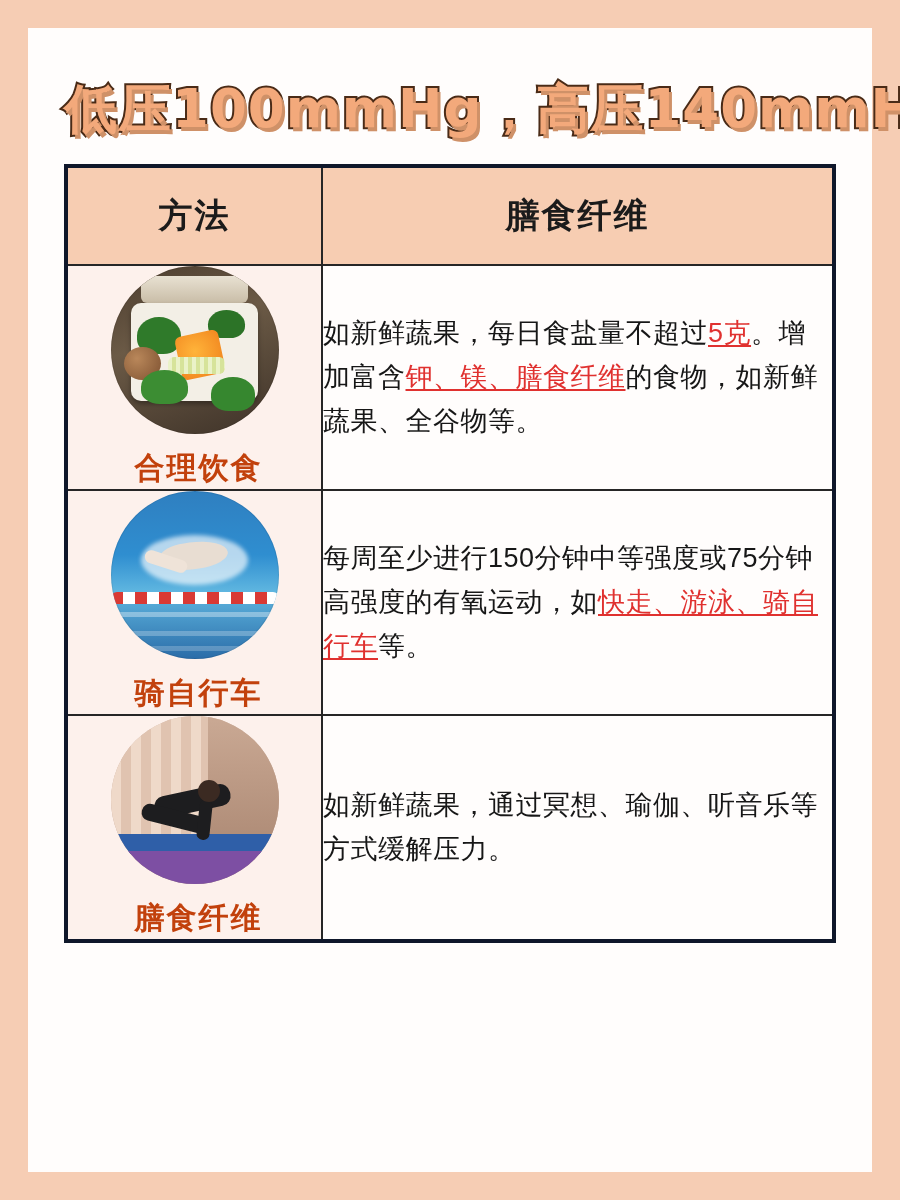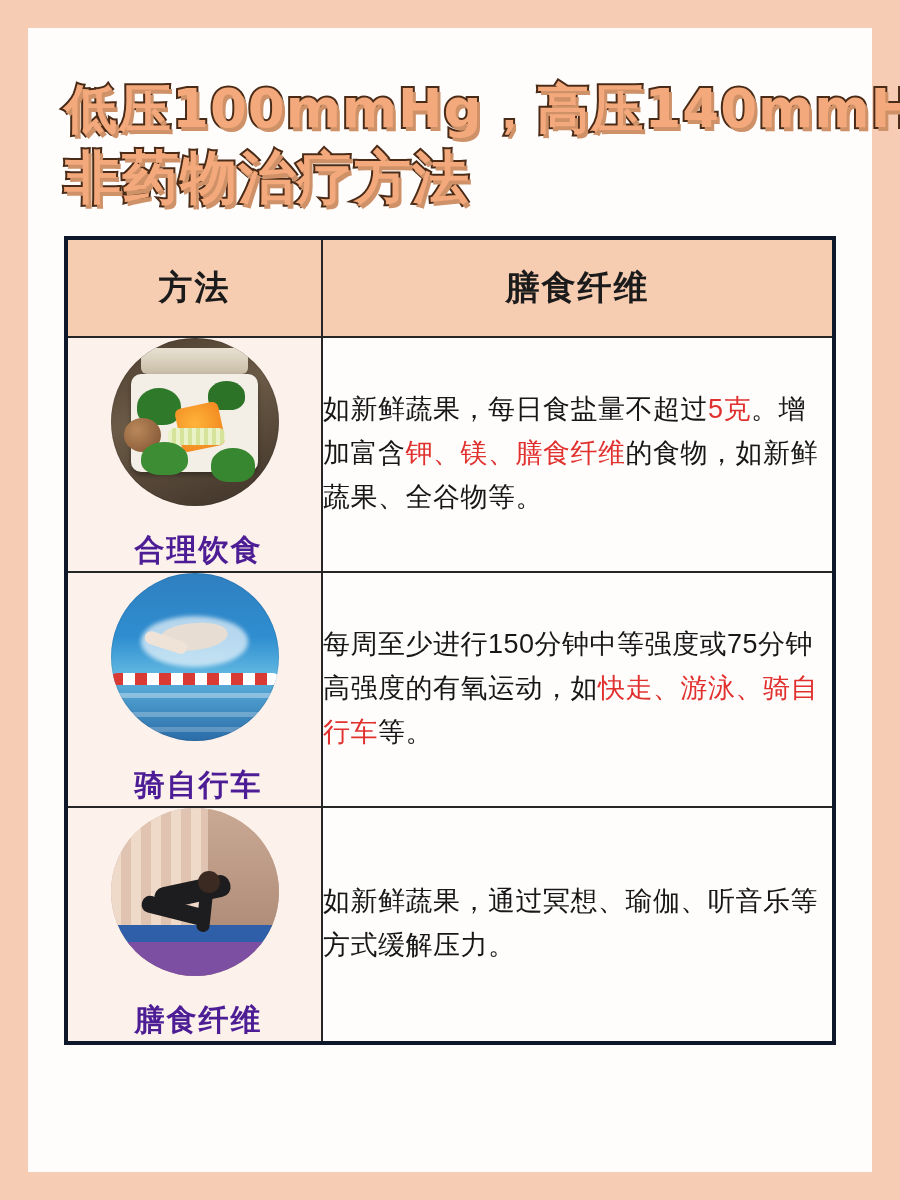--- a/index.html
+++ b/index.html
@@ -73,27 +73,28 @@
   .content-cell {
     background: #fffdfc;
     padding: 24px 26px;
     font-size: 27px;
     line-height: 1.62;
     color: #171717;
     letter-spacing: 0.5px;
   }
   .hl {
     color: #e0312f;
+    text-decoration: underline;
     text-underline-offset: 3px;
   }
   .method-label {
-    margin-top: 24px;
+    margin-top: 14px;
     font-size: 30px;
     font-weight: bold;
-    color: #4c1d95;
+    color: #c2410c;
     letter-spacing: 2px;
     padding-left: 8px;
   }
   
   .thumb {
     width: 168px;
     height: 168px;
     border-radius: 50%;
     margin: 0 auto;
     position: relative;
@@ -251,21 +252,20 @@
     transform: rotate(6deg);
   }
 </style>
 </head>
 <body>
 
 <div class="poster">
 
   <div class="title-block">
     <div class="title-line">低压100mmHg，高压140mmHg，</div>
-    <div class="title-line second">非药物治疗方法</div>
   </div>
 
   <table class="table">
     <colgroup>
       <col class="col-method">
       <col>
     </colgroup>
     <thead>
       <tr>
         <th class="head-cell">方法</th>

